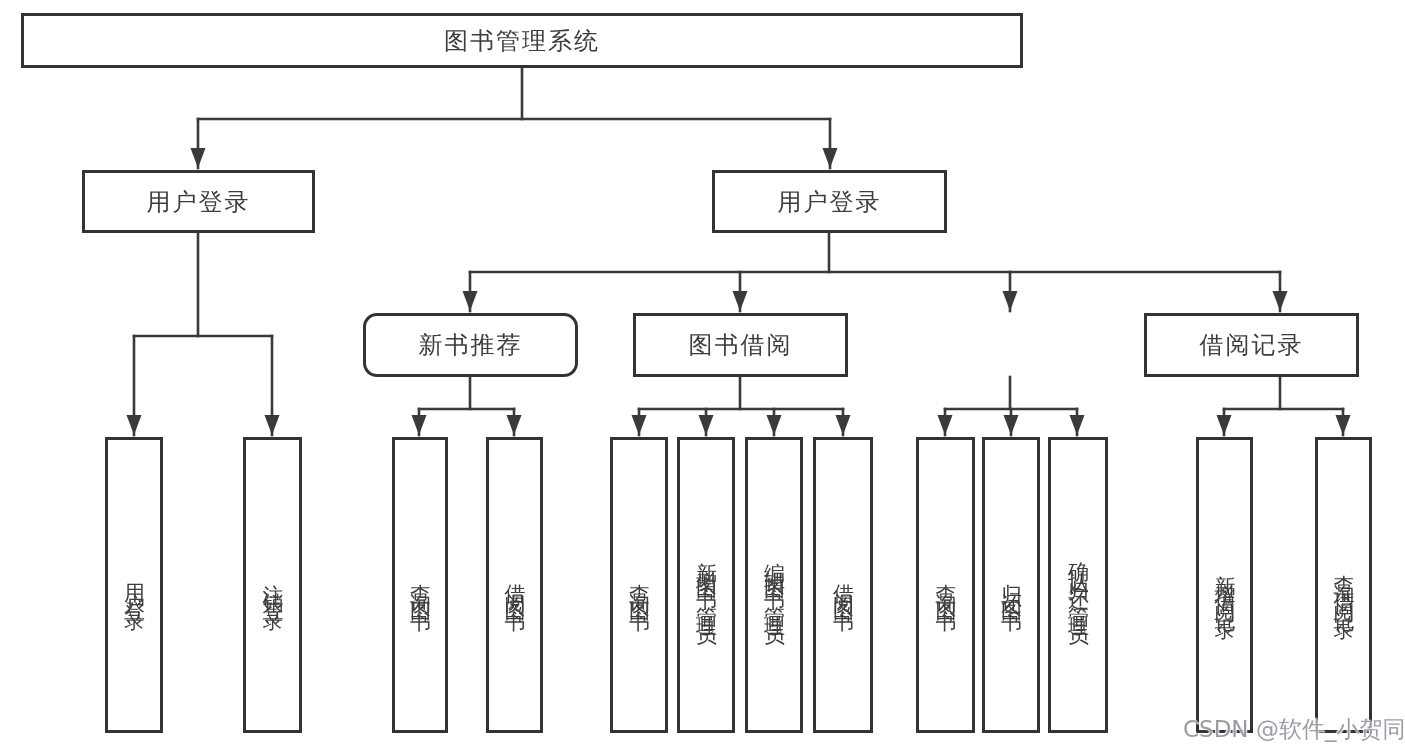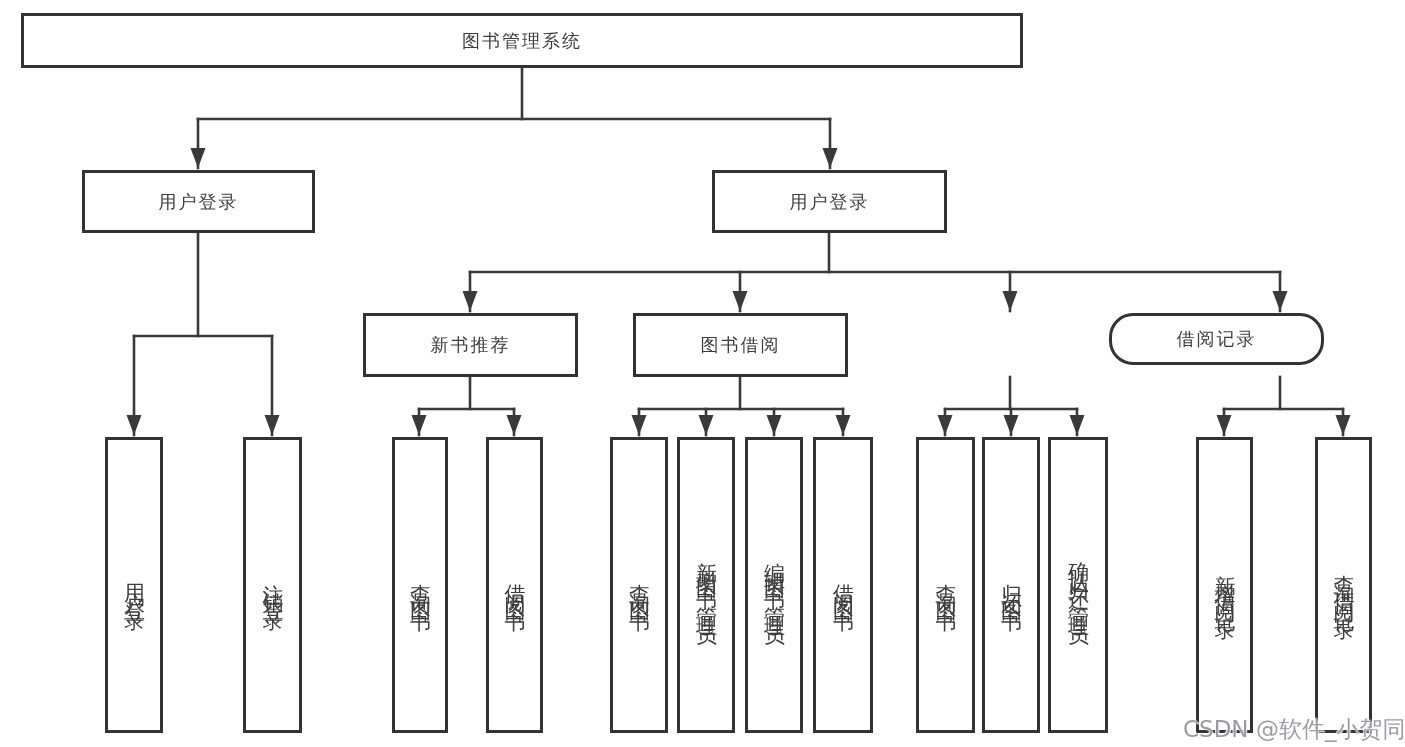--- a/index.html
+++ b/index.html
@@ -21,41 +21,41 @@
     position: absolute;
     box-sizing: border-box;
     border: 3px solid #333333;
     background: #ffffff;
     display: flex;
     align-items: center;
     justify-content: center;
     color: #3d3d3d;
   }
   .h-node span {
-    font-size: 18px;
+    font-size: 24px;
     letter-spacing: 2px;
     white-space: nowrap;
     line-height: 1;
   }
   .v-node span {
     writing-mode: vertical-rl;
     text-orientation: mixed;
     font-size: 21px;
     letter-spacing: 9px;
     line-height: 1;
     white-space: nowrap;
   }
   
   #n-root          { left: 21px;   top: 13px;  width: 1002px; height: 55px; }
   #n-login         { left: 82px;   top: 170px; width: 233px;  height: 63px; }
   #n-bookmgmt      { left: 712px;  top: 170px; width: 235px;  height: 63px; }
-  #n-newbook       { left: 363px;  top: 313px; width: 215px;  height: 64px; }
+  #n-newbook       { left: 363px;  top: 313px; width: 215px;  height: 64px; border-radius: 14px; }
   #n-bookborrow    { left: 633px;  top: 313px; width: 215px;  height: 64px; }
   #n-currentborrow { left: 903px;  top: 313px; width: 215px;  height: 64px; }
-  #n-borrowrecord  { left: 1109px; top: 313px; width: 215px;  height: 52px; border-radius: 24px; }
+  #n-borrowrecord  { left: 1144px; top: 313px; width: 215px;  height: 64px; }
   #n-userlogin     { left: 105px;  top: 437px; width: 58px; height: 296px; }
   #n-logout        { left: 243px;  top: 437px; width: 59px; height: 296px; }
   #n-nb-query      { left: 392px;  top: 437px; width: 56px; height: 296px; }
   #n-nb-borrow     { left: 486px;  top: 437px; width: 57px; height: 296px; }
   #n-bb-query      { left: 610px;  top: 437px; width: 58px; height: 296px; }
   #n-bb-add        { left: 677px;  top: 437px; width: 58px; height: 296px; }
   #n-bb-edit       { left: 745px;  top: 437px; width: 58px; height: 296px; }
   #n-bb-borrow     { left: 813px;  top: 437px; width: 60px; height: 296px; }
   #n-cb-query      { left: 916px;  top: 437px; width: 59px; height: 296px; }
   #n-cb-return     { left: 982px;  top: 437px; width: 58px; height: 296px; }

